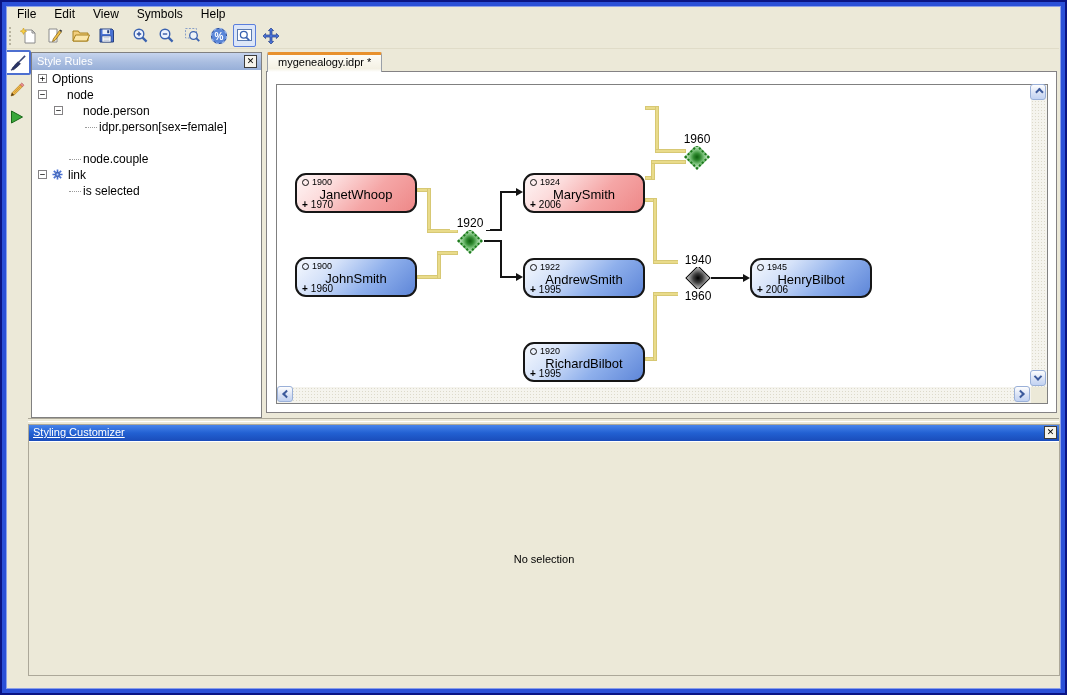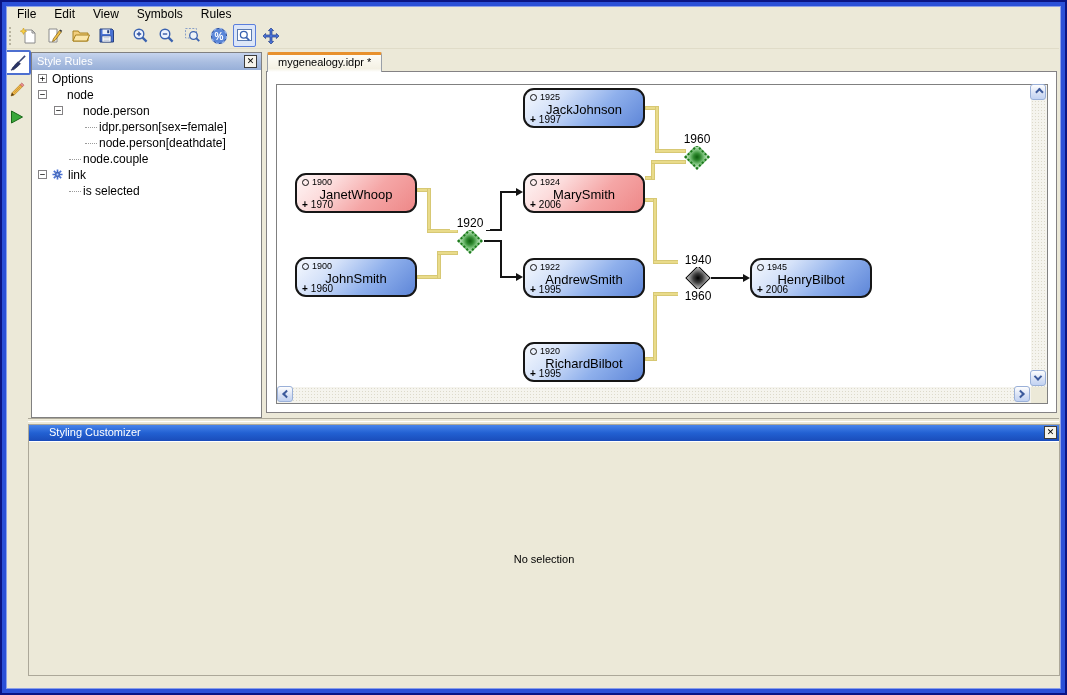--- a/index.html
+++ b/index.html
@@ -85,34 +85,34 @@
 .diamond.green { border:2px dotted #1d7a1d;
   background:radial-gradient(circle,#0d5c0d 0%, #2f8a2f 35%, #7cc27c 70%, #bce0bc 100%); }
 .diamond.dark { border:1px solid #000;
   background:radial-gradient(circle,#000 0%, #3c3c3c 40%, #9a9a9a 78%, #c4c4c4 100%); }
 .cpl-label { position:absolute; width:40px; text-align:center; font-size:12px; background:#fff; line-height:14px; }
 
 .splitter { position:absolute; left:28px; right:8px; top:418px; height:4px; border-top:1px solid #aca899; border-bottom:1px solid #fff; }
 .customizer { position:absolute; left:28px; top:424px; width:1032px; height:252px; border:1px solid #aca899; background:#ece9d8; }
 .cust-titlebar { position:absolute; left:0; top:0; right:0; height:16px;
   background:linear-gradient(180deg,#4884ea 0%, #2260d2 50%, #1a4cba 100%);
-  color:#fff; font-size:11px; line-height:15px; padding-left:20px; }
+  color:#fff; font-size:11px; line-height:15px; padding-left:4px;text-decoration:underline; }
 .cust-titlebar .panel-close { right:2px; top:1px; }
 .cust-body { position:absolute; left:0; top:16px; right:0; bottom:0; border-top:1px solid #fff;
   display:flex; align-items:center; justify-content:center; font-size:11px; }
 </style>
 </head>
 <body>
 
 <div class="menubar" id="menu-bar">
     <div class="menu-item">File</div>
     <div class="menu-item">Edit</div>
     <div class="menu-item">View</div>
     <div class="menu-item">Symbols</div>
-    <div class="menu-item">Rules</div>
+    <div class="menu-item">Help</div>
   </div>
 
 <div class="toolbar">
   <div class="tb-grip"></div>
   <div id="toolbar-buttons" style="display:flex;">
       <div class="tb-btn">
         <span class="ic">
           <svg width="17" height="17" viewBox="0 0 17 17">
             <path d="M5 3h7l3 3v10H5z" fill="#fff" stroke="#8a8a8a"></path>
             <path d="M12 3v3h3z" fill="#e4e4e4" stroke="#8a8a8a"></path>
@@ -247,24 +247,20 @@
         <div class="expander" style="left: 6px;">−</div>
         <span class="tree-label" style="left: 35px;">node</span>
       </div>
       <div class="tree-row" style="top: 33px;">
         <div class="expander" style="left: 22px;">−</div>
         <span class="tree-label" style="left: 51px;">node.person</span>
       </div>
       <div class="tree-row" style="top: 49px;">
         <div class="leader" style="left: 53px;"></div>
         <span class="tree-label" style="left: 67px;">idpr.person[sex=female]</span>
-      </div>
-      <div class="tree-row" style="top: 65px;">
-        <div class="leader" style="left: 53px;"></div>
-        <span class="tree-label" style="left: 67px;">node.person[deathdate]</span>
       </div>
       <div class="tree-row" style="top: 81px;">
         <div class="leader" style="left: 37px;"></div>
         <span class="tree-label" style="left: 51px;">node.couple</span>
       </div>
       <div class="tree-row" style="top: 97px;">
         <div class="expander" style="left: 6px;">−</div>
         <span class="ic tree-icon" style="left: 20px; position: absolute;">
           <svg width="11" height="11" viewBox="0 0 12 12">
             <g stroke="#4a72d4" stroke-width="1.8">
@@ -317,28 +313,20 @@
       <div class="arrowhead" style="left: 239px; top: 188px;"></div>
       <div class="bseg" style="left: 434px; top: 192px; width: 33px; height: 2px;"></div>
       <div class="arrowhead" style="left: 466px; top: 189px;"></div>
       <div class="diamond green" style="left: 184px; top: 147px;"></div>
       <div class="cpl-label" style="left: 173px; top: 131px;">1920</div>
       <div class="diamond green" style="left: 411px; top: 63px;"></div>
       <div class="cpl-label" style="left: 400px; top: 47px;">1960</div>
       <div class="diamond dark" style="left: 412px; top: 184px;"></div>
       <div class="cpl-label" style="left: 401px; top: 168px;">1940</div>
       <div class="cpl-label" style="left: 401px; top: 204px;">1960</div>
-      <div class="pnode male" style="left: 246px; top: 3px;">
-        <div class="pbirth">
-          <span class="birth-circle"></span>
-          <span>1925</span>
-        </div>
-        <div class="pname">JackJohnson</div>
-        <div class="pdeath"><span class="death-plus">+</span><span>1997</span></div>
-      </div>
       <div class="pnode female" style="left: 18px; top: 88px;">
         <div class="pbirth">
           <span class="birth-circle"></span>
           <span>1900</span>
         </div>
         <div class="pname">JanetWhoop</div>
         <div class="pdeath"><span class="death-plus">+</span><span>1970</span></div>
       </div>
       <div class="pnode female" style="left: 246px; top: 88px;">
         <div class="pbirth">

